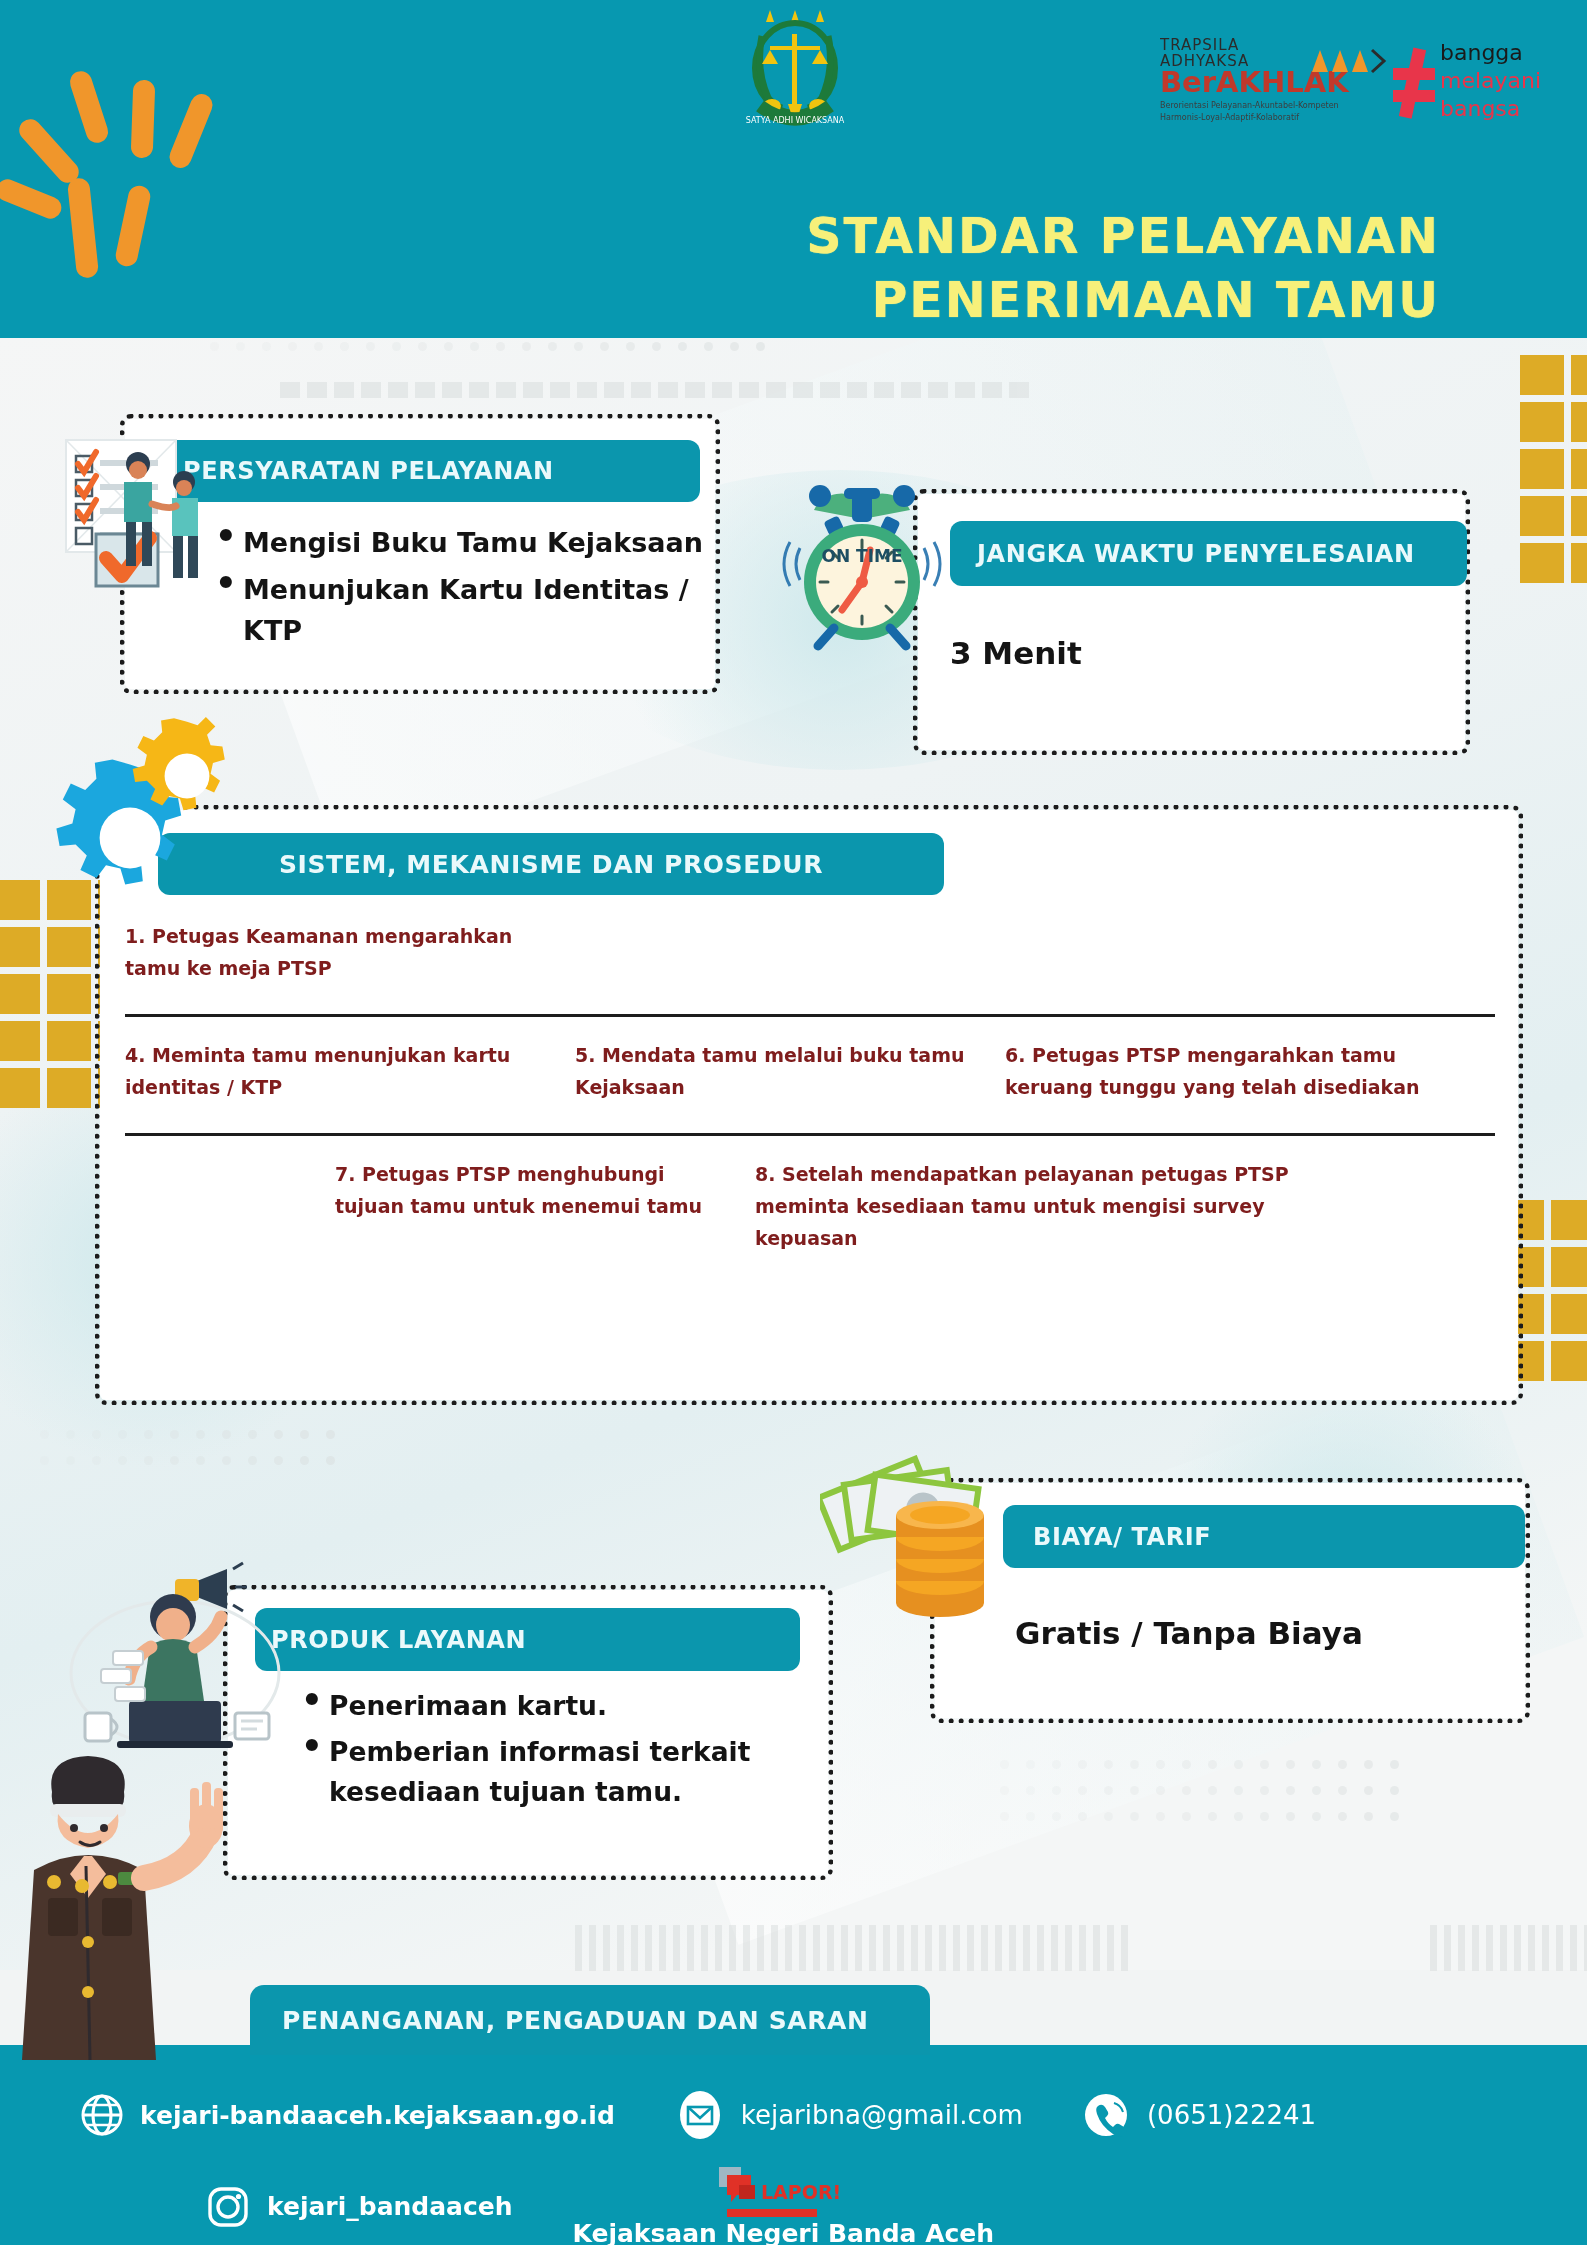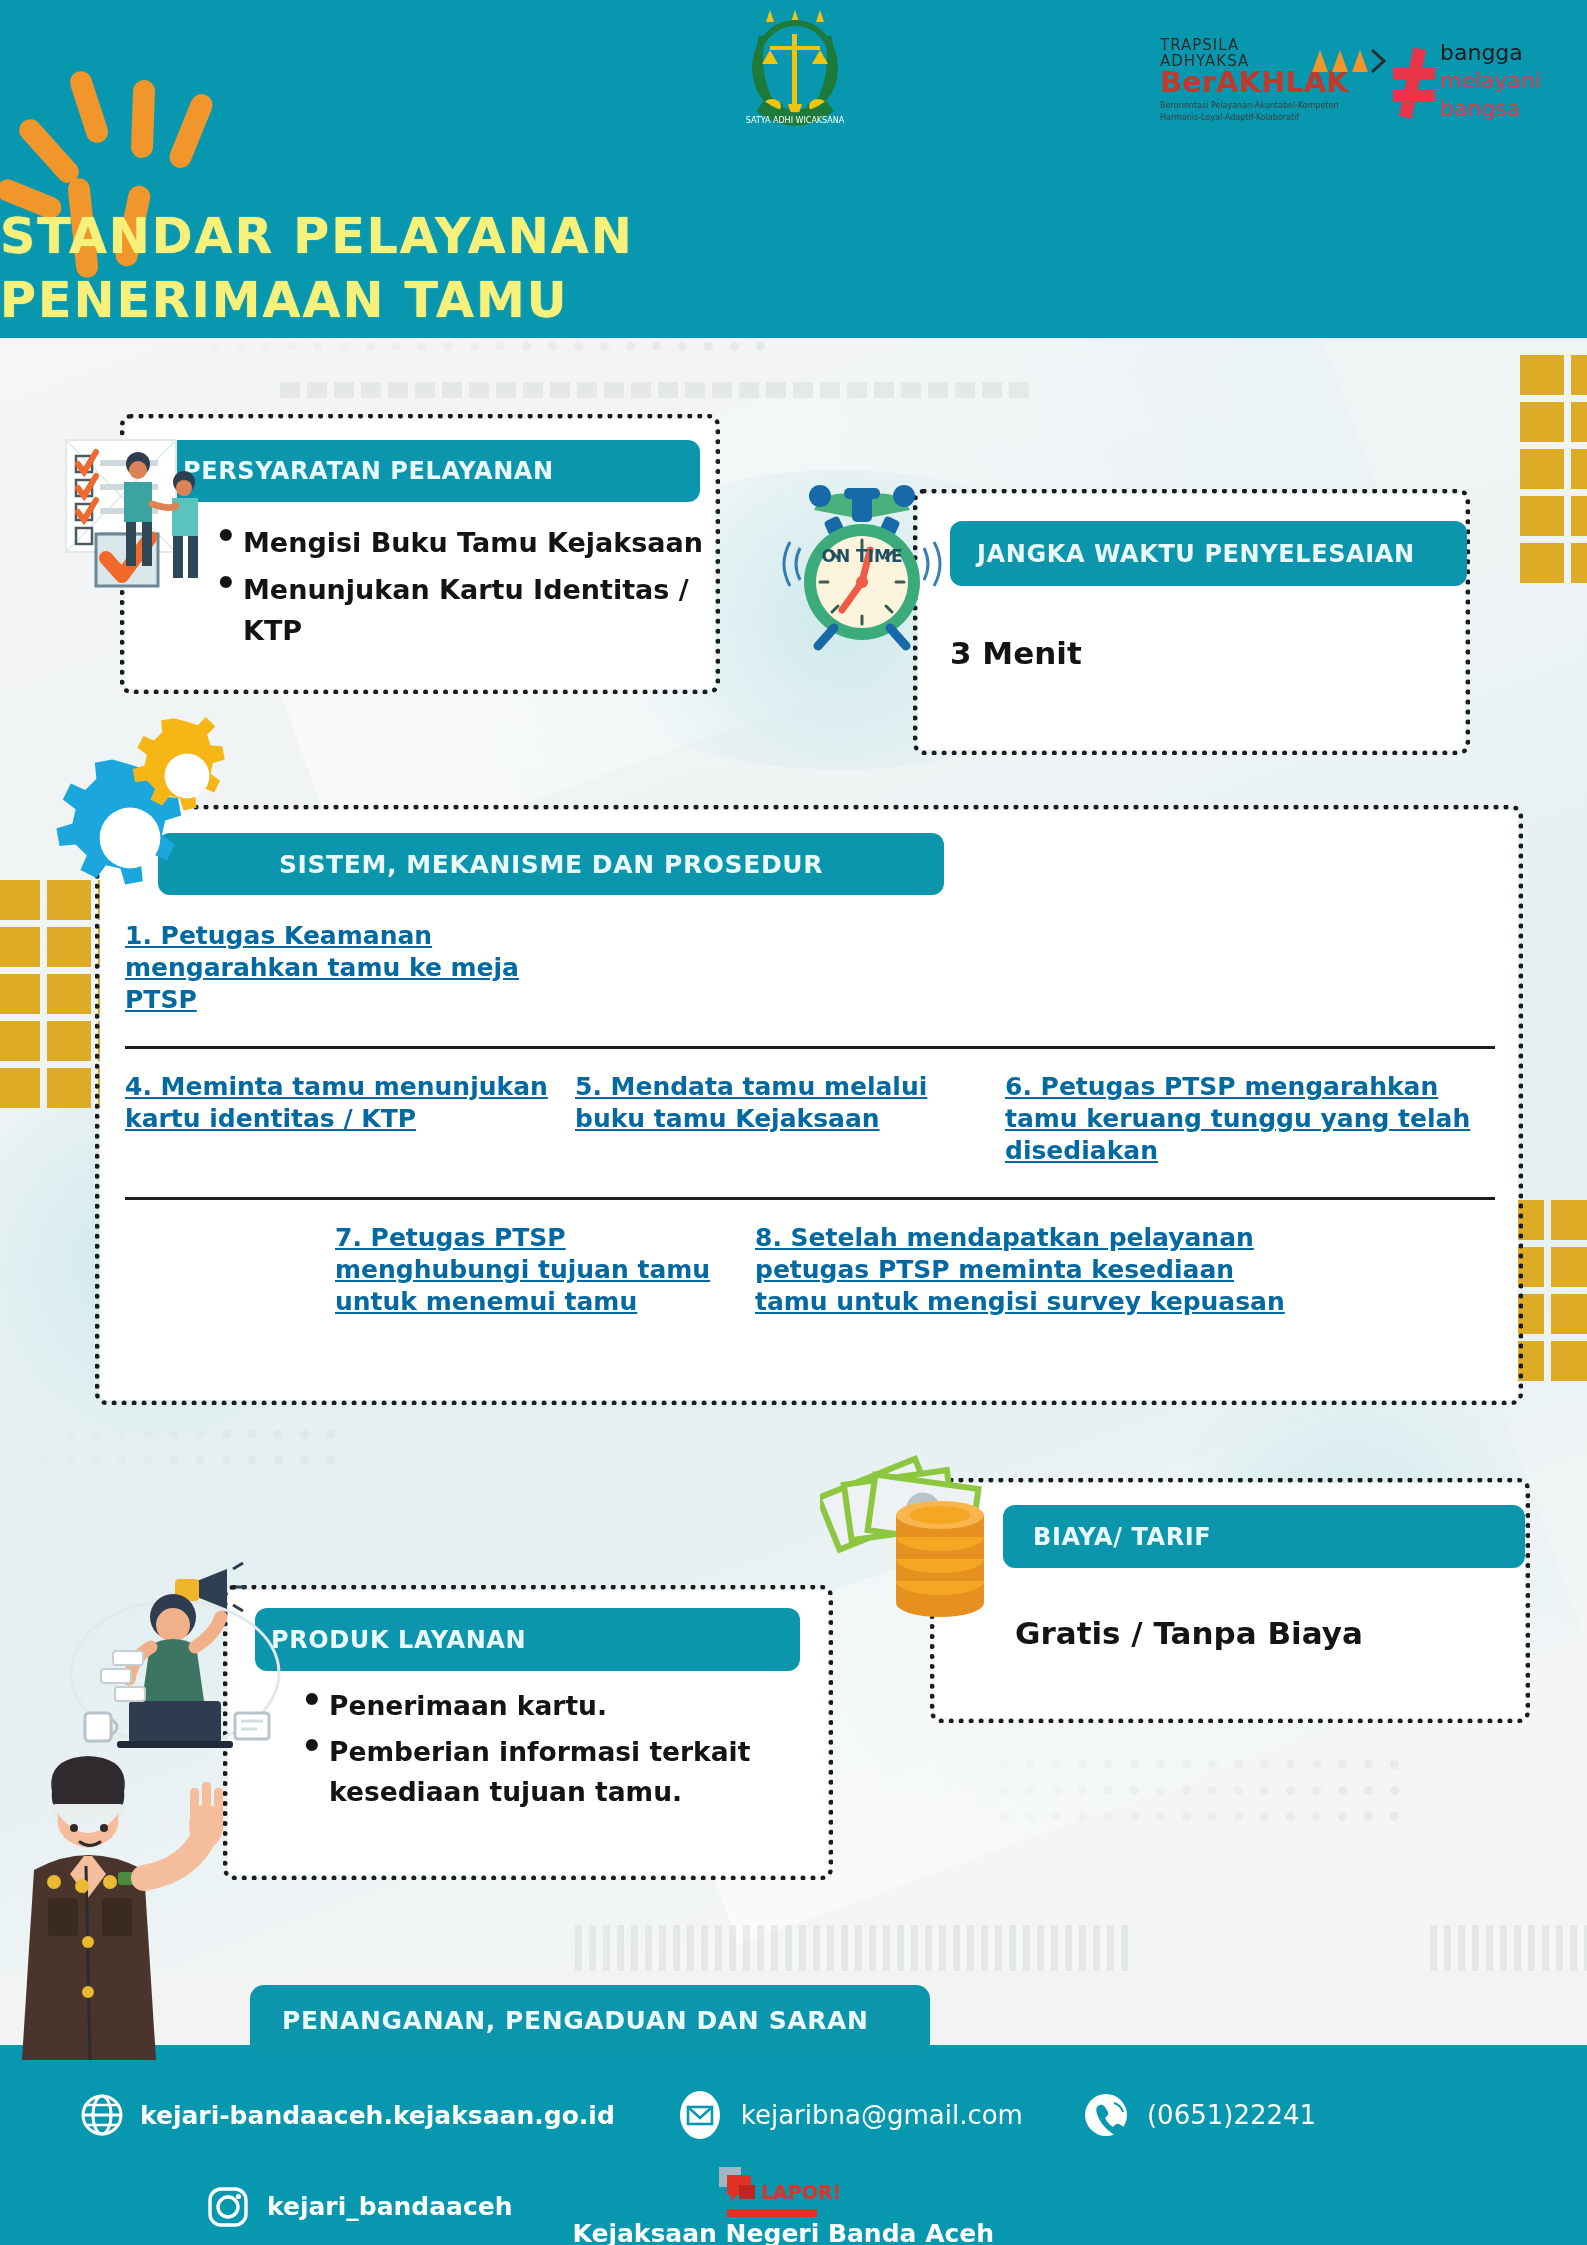--- a/index.html
+++ b/index.html
@@ -45,21 +45,21 @@
     background:#0798b0; z-index:2;
   }
   .burst { position:absolute; left:20px; top:70px; width:240px; height:200px; }
   .burst i {
     position:absolute; display:block; background:#f0962b; border-radius:14px;
   }
   .crest { position:absolute; left:700px; top:6px; width:190px; height:130px; }
   .berakhlak { position:absolute; left:1160px; top:30px; width:390px; height:100px; }
 
   .title-wrap {
-    position:absolute; top:205px; left:0; width:1440px; text-align:left;
+    position:absolute; top:205px; left:0; width:1440px; text-align:right;
   }
   .title-line {
     font-family:"DejaVu Sans", sans-serif;
     font-weight:bold; font-size:49px; letter-spacing:2px;
     color:#f7f07a; line-height:64px;
     text-shadow:0 0 1px #f7f07a;
   }
 
   
   .card {
@@ -101,21 +101,21 @@
 
   
   #card-sistem { left:100px; top:810px; width:1418px; height:590px; }
   #title-sistem { left:158px; top:833px; width:786px; height:62px; justify-content:center; font-size:25px; }
   .gear { position:absolute; z-index:9; }
   .steps-area { position:absolute; left:125px; top:898px; width:1370px; z-index:6; }
   .step-row { position:relative; display:flex; border-bottom:3px solid #1d1d1d; padding:22px 0 30px; }
   .step-row.last { border-bottom:none; }
   .step {
     font-family:"DejaVu Sans", sans-serif; font-weight:bold;
-    color:#0369a1; font-size:25px; line-height:32px;text-decoration:underline;
+    color:#7f1d1d; font-size:19px; line-height:32px;
   }
   .r1 .s1 { width:455px; padding-right:18px; }
   .r1 .s2 { width:415px; padding-right:18px; }
   .r1 .s3 { width:480px; }
   .r2 .s1 { width:450px; padding-right:18px; }
   .r2 .s2 { width:430px; padding-right:18px; }
   .r2 .s3 { width:480px; }
   .r3 .s1 { width:210px; }
   .r3 .s2 { width:420px; padding-right:18px; }
   .r3 .s3 { width:560px; }

